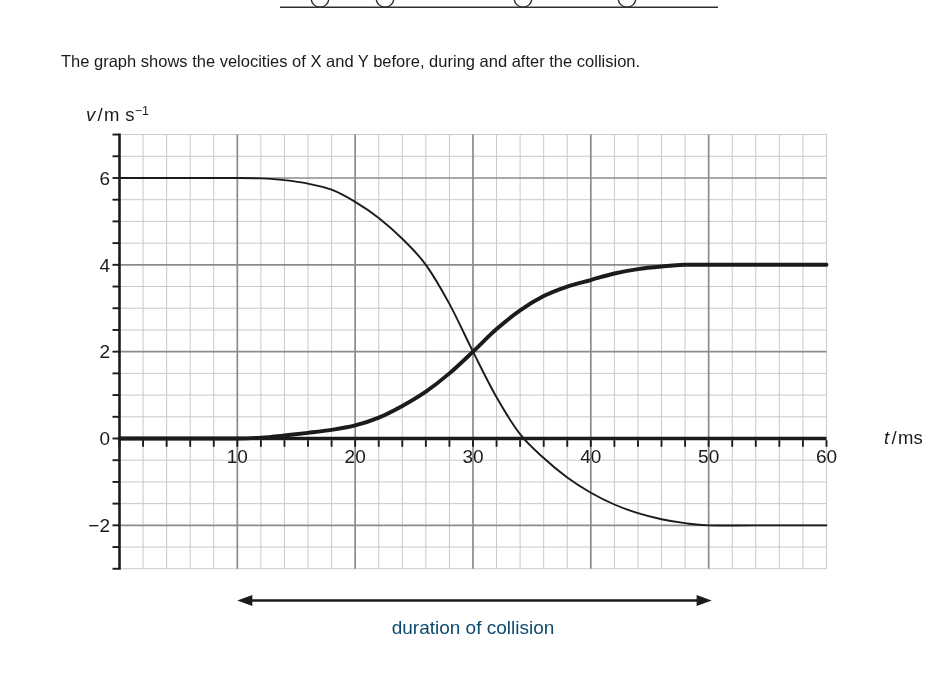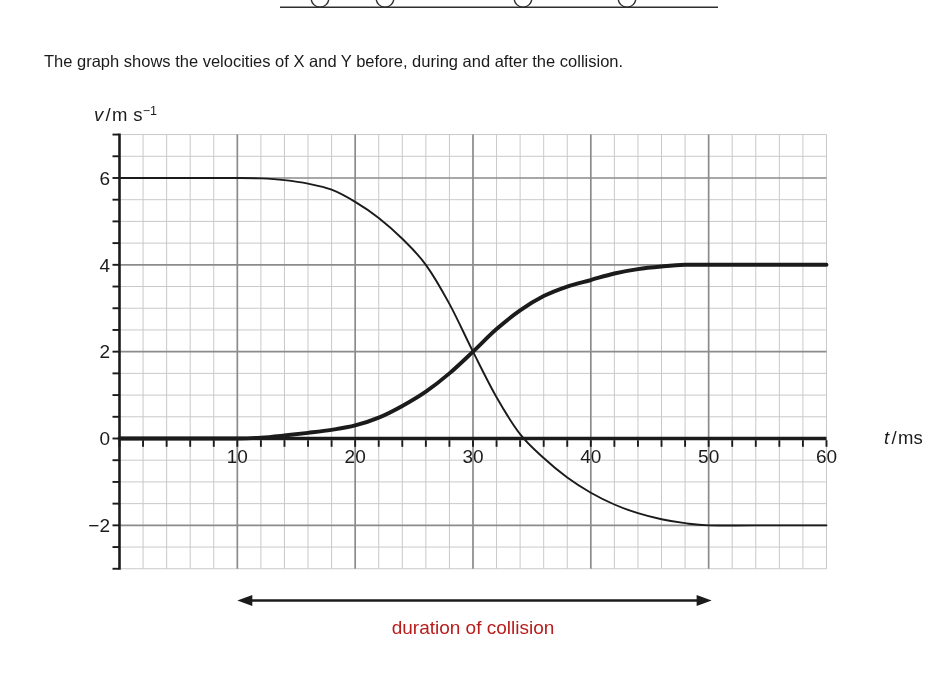--- a/index.html
+++ b/index.html
@@ -6,36 +6,36 @@
   .canvas{
     position:relative;
     width:935px;height:684px;
     background:#fff;
     font-family:"Liberation Sans", sans-serif;
     color:#1b1b1b;
     overflow:hidden;
   }
   #gfx{position:absolute;left:0;top:0;}
   .intro{
-    position:absolute;left:44px;top:51px;
+    position:absolute;left:61px;top:51px;
     font-size:16.5px;line-height:20px;color:#1b1b1b;
     white-space:nowrap;
   }
   .axis-unit{
     position:absolute;
     font-size:18.5px;color:#1b1b1b;white-space:nowrap;letter-spacing:0.3px;
   }
   .axis-unit .vr{font-style:italic;padding-right:1px;}
   .axis-unit .sl{padding:0 1px;}
   .axis-unit sup{font-size:12.5px;vertical-align:6px;letter-spacing:0;}
-  #ylabel{left:94px;top:104px;}
+  #ylabel{left:86px;top:104px;}
   #xlabel{left:884px;top:427px;}
   .caption{
     position:absolute;left:313px;top:617px;width:320px;
-    text-align:center;font-size:19px;color:#b91c1c;
+    text-align:center;font-size:19px;color:#0c4a6e;
   }
 </style>
 </head>
 <body>
 
 <div class="canvas">
 
   <svg id="gfx" width="935" height="684" viewBox="0 0 935 684">
       <g>
         <circle cx="320" cy="-1.6000000000000005" r="8.8" fill="none" stroke="#2e2e2e" stroke-width="1.4"></circle>

